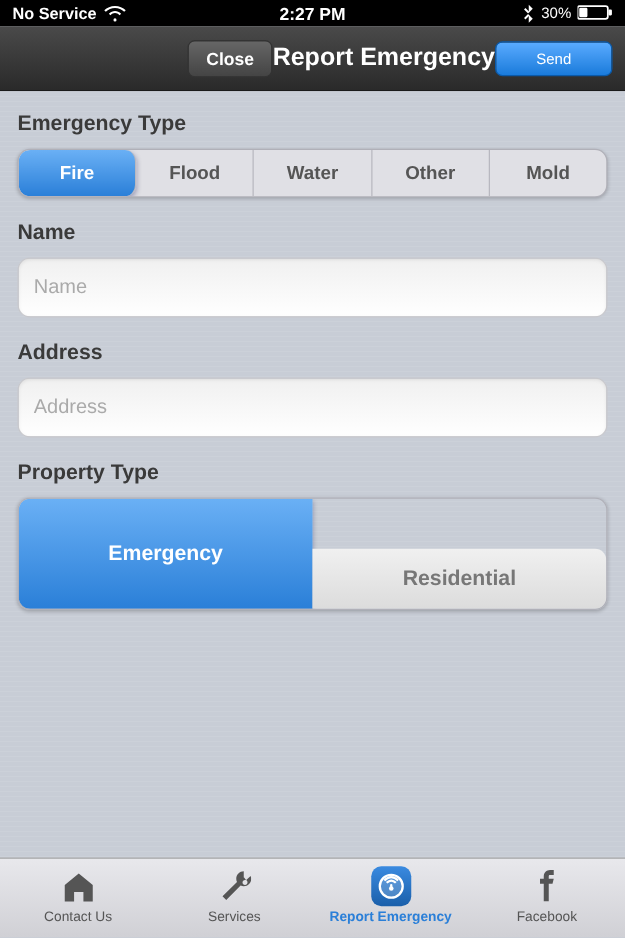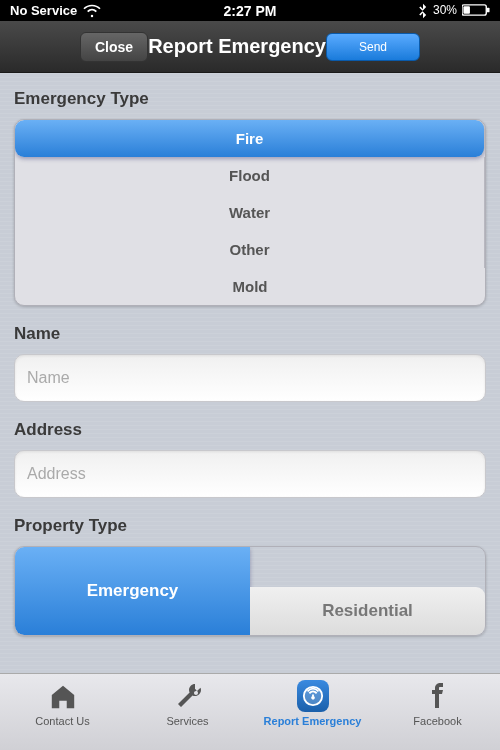--- a/index.html
+++ b/index.html
@@ -44,21 +44,21 @@
       gap: 5px;
       font-size: 12px;
     }
 
     
     .nav-bar {
       background: linear-gradient(to bottom, #4a4a4a 0%, #2a2a2a 100%);
       height: 52px;
       display: flex;
       align-items: center;
-      justify-content: center;
+      justify-content: flex-end;
       padding: 0 10px;
       flex-shrink: 0;
       border-bottom: 1px solid #1a1a1a;
     }
     .nav-close-btn {
       background: linear-gradient(to bottom, #666 0%, #444 100%);
       color: #fff;
       border: 1px solid #333;
       border-radius: 6px;
       padding: 6px 14px;
@@ -105,21 +105,20 @@
     }
 
     
     .segment-control {
       display: flex;
       background: #e0e0e5;
       border-radius: 10px;
       border: 1px solid #b0b0b8;
       overflow: hidden;
       box-shadow: 0 1px 3px rgba(0,0,0,0.2);
-      flex-direction: column;
     }
     .segment-btn {
       flex: 1;
       padding: 10px 0;
       text-align: center;
       font-size: 15px;
       font-weight: 600;
       color: #555;
       cursor: pointer;
       border-right: 1px solid #b8b8c0;
@@ -182,21 +181,21 @@
     .property-btn.inactive {
       background: linear-gradient(to bottom, #f0f0f0 0%, #dcdcdc 100%);
       color: #777;
       border-radius: 0 9px 9px 0;
       margin-top: 40px;
     }
 
     
     .tab-bar {
       background: linear-gradient(to bottom, #e8e8ec 0%, #d0d0d5 100%);
-      height: 77px;
+      height: 64px;
       border-top: 1px solid #aaa;
       display: flex;
       align-items: flex-start;
       padding-top: 6px;
       flex-shrink: 0;
     }
     .tab-item {
       flex: 1;
       display: flex;
       flex-direction: column;

